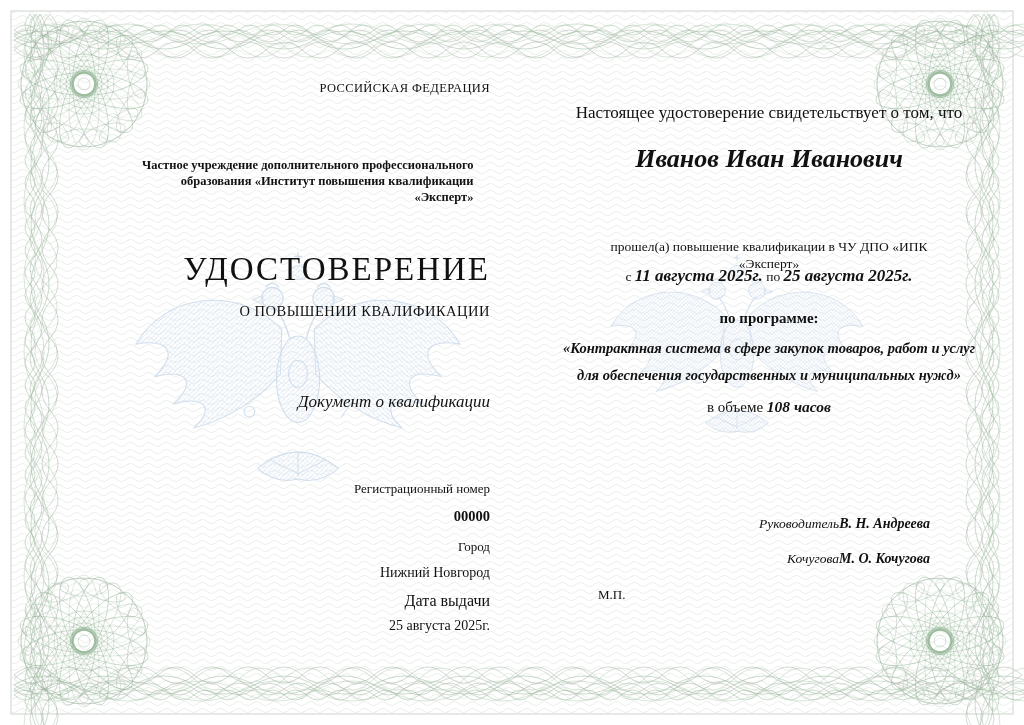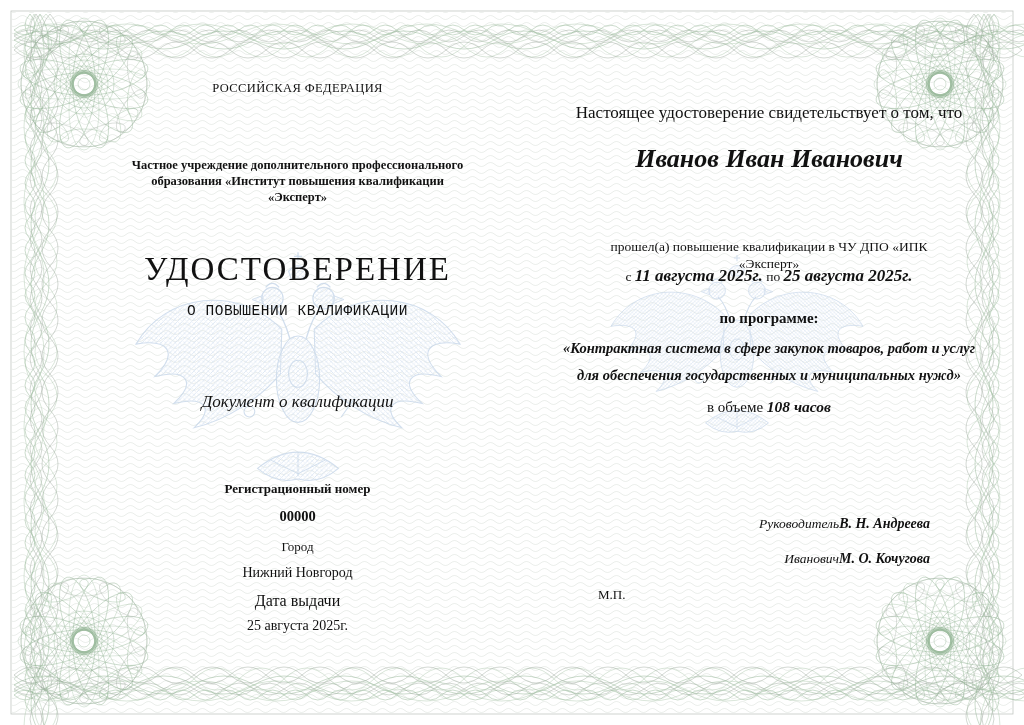--- a/index.html
+++ b/index.html
@@ -4,28 +4,28 @@
 <style>
   html,body{margin:0;padding:0;}
   body{
     width:1024px;height:725px;position:relative;background:#ffffff;overflow:hidden;
     font-family:"Liberation Serif","DejaVu Serif",serif;color:#111;
   }
   #deco{position:absolute;left:0;top:0;width:1024px;height:725px;z-index:0;}
   .layer{position:absolute;z-index:2;}
   .center{text-align:center;}
   
-  .left-col{left:105px;width:385px;}
+  .left-col{left:105px;width:385px;text-align:right;}
   .country{top:81px;font-size:12.5px;letter-spacing:.4px;}
   .institution{top:149px;font-size:12.5px;font-weight:bold;line-height:16px;}
   .institution .inner{max-width:352px;margin:8px auto;}
   .cert-title{top:251px;font-size:33px;letter-spacing:2px;}
-  .cert-subtitle{top:303px;font-size:14.5px;letter-spacing:.5px;font-family:Liberation Mono, monospace;}
+  .cert-subtitle{top:303px;font-size:14.5px;letter-spacing:.5px;}
   .doc-type{top:392px;font-size:17px;font-style:italic;}
-  .reg-label{top:481px;font-size:13px;font-weight:bold;}
+  .reg-label{top:481px;font-size:13px;}
   .reg-number{top:508px;font-size:14.5px;font-weight:bold;}
   .city-label{top:539px;font-size:13px;}
   .city-value{top:565px;font-size:14px;}
   .date-label{top:592px;font-size:16px;}
   .date-value{top:618px;font-size:14px;}
   
   .right-col{left:553px;width:432px;}
   .statement{top:103px;font-size:17px;}
   .holder-name{top:144px;font-size:26px;font-weight:bold;font-style:italic;}
   .completion{top:226px;font-size:13.5px;line-height:17px;}
@@ -355,16 +355,16 @@
 </div>
 <div class="layer right-col volume center">
   <span>в объеме</span>
   <b>108 часов</b>
 </div>
 <div class="layer right-col sig-row sig-1">
   <span class="role">Руководитель</span>
   <span class="name">В. Н. Андреева</span>
 </div>
 <div class="layer right-col sig-row sig-2">
-  <span class="role">Иванович</span>
+  <span class="role">Кочугова</span>
   <span class="name">М. О. Кочугова</span>
 </div>
 <div class="layer right-col seal">М.П.</div>
 
 </body></html>

